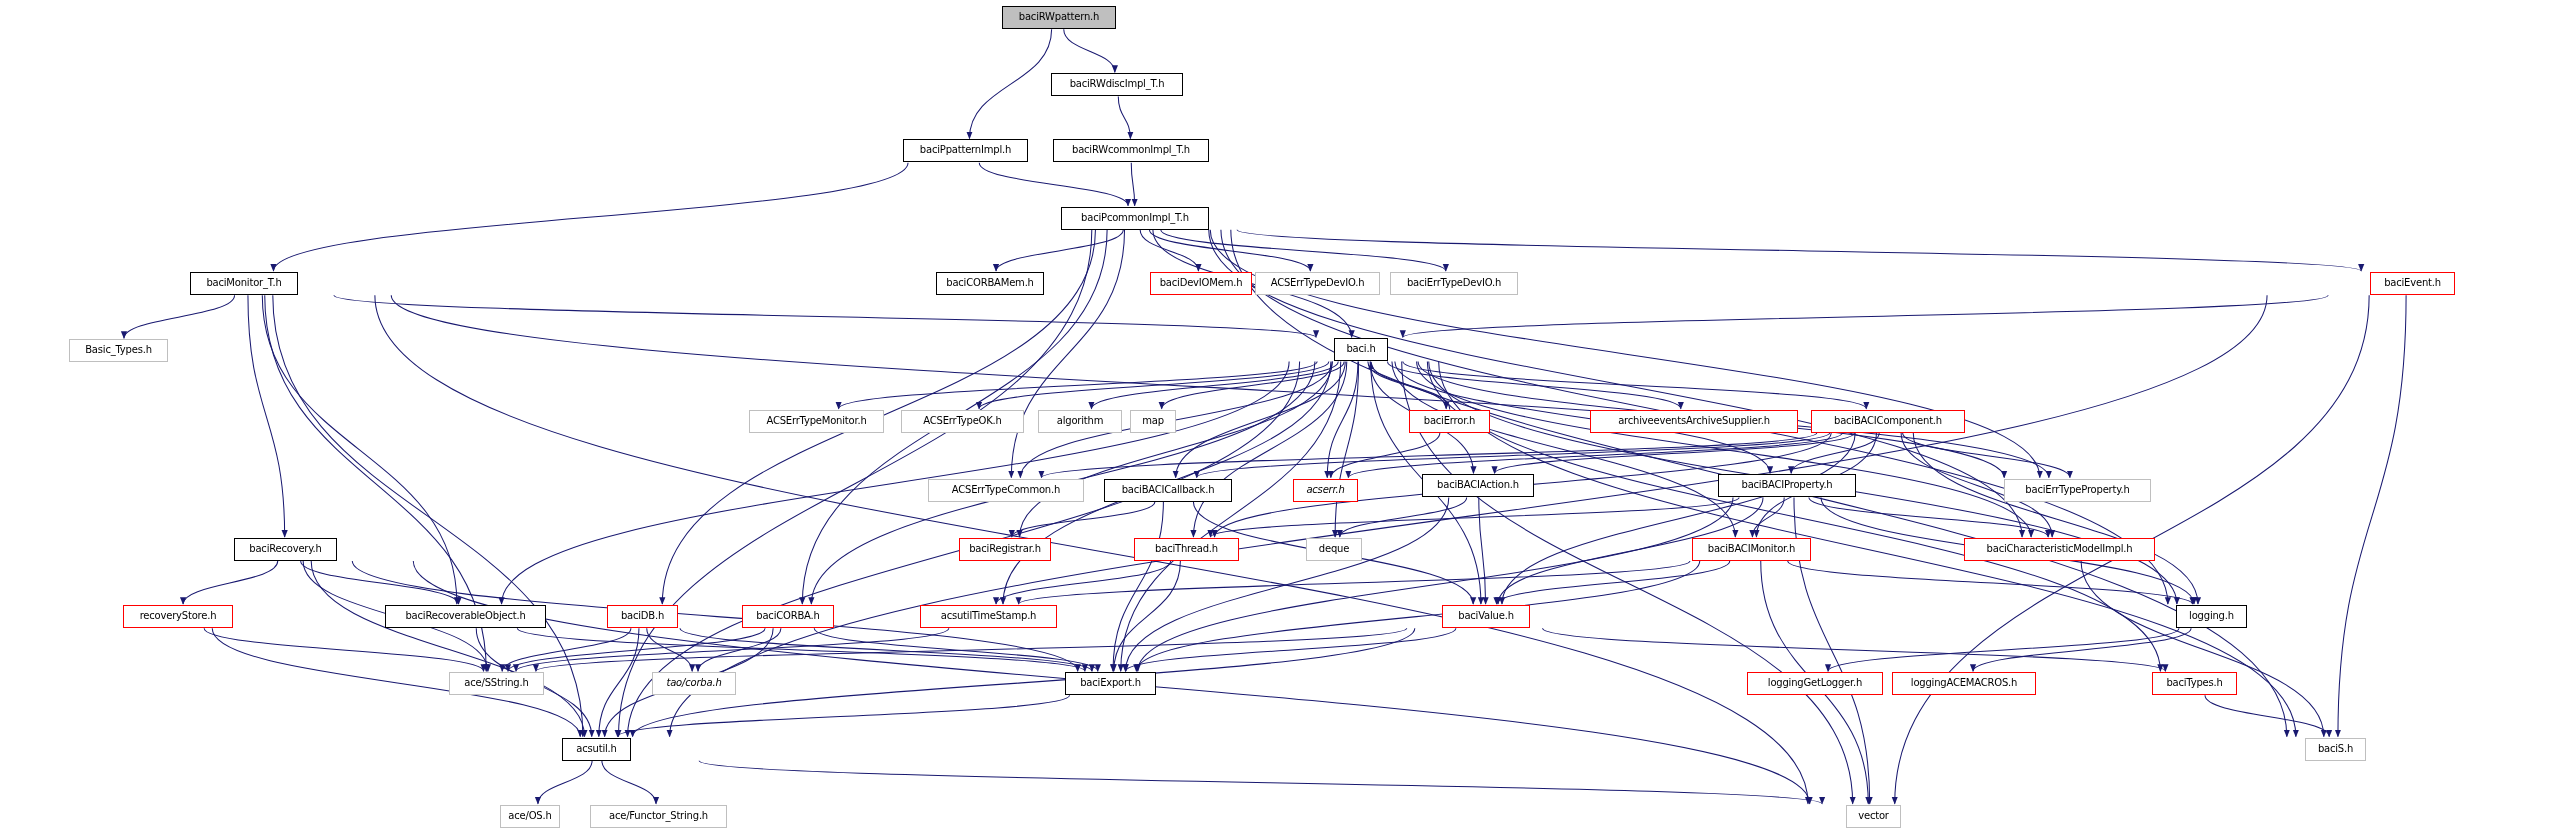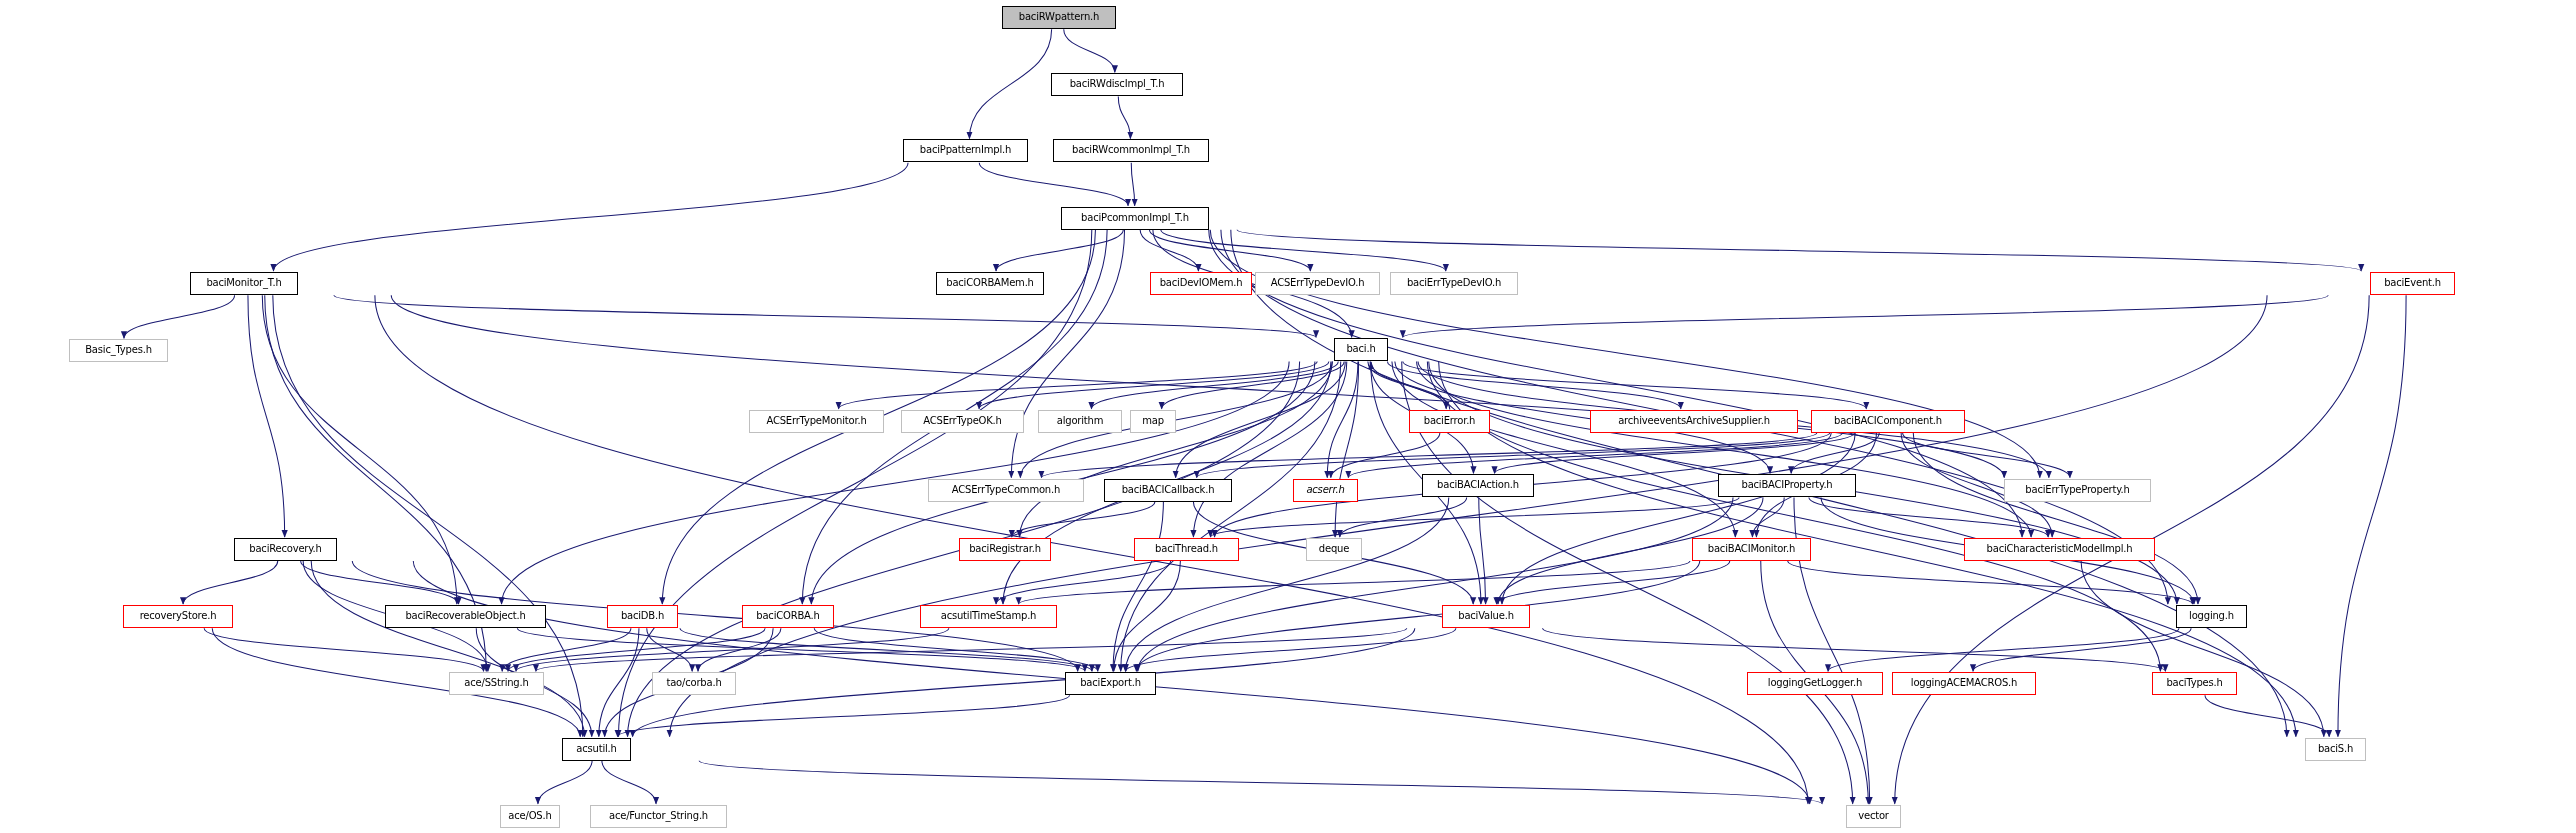--- a/index.html
+++ b/index.html
@@ -185,21 +185,21 @@
       <div class="node red" style="left: 1692px; top: 538px; width: 119px;"><span>baciBACIMonitor.h</span></div>
       <div class="node red" style="left: 1964px; top: 538px; width: 191px;"><span>baciCharacteristicModelImpl.h</span></div>
       <div class="node red" style="left: 123px; top: 605px; width: 110px;"><span>recoveryStore.h</span></div>
       <div class="node" style="left: 385px; top: 605px; width: 161px;"><span>baciRecoverableObject.h</span></div>
       <div class="node red" style="left: 607px; top: 605px; width: 71px;"><span>baciDB.h</span></div>
       <div class="node red" style="left: 742px; top: 605px; width: 92px;"><span>baciCORBA.h</span></div>
       <div class="node red" style="left: 920px; top: 605px; width: 137px;"><span>acsutilTimeStamp.h</span></div>
       <div class="node red" style="left: 1442px; top: 605px; width: 88px;"><span>baciValue.h</span></div>
       <div class="node" style="left: 2176px; top: 605px; width: 71px;"><span>logging.h</span></div>
       <div class="node gray" style="left: 449px; top: 672px; width: 95px;"><span>ace/SString.h</span></div>
-      <div class="node gray" style="left: 652px; top: 672px; width: 84px;"><span>tao/corba.h</span></div>
+      <div class="node gray" style="left: 652px; top: 672px; width: 84px; font-style: italic;"><span>tao/corba.h</span></div>
       <div class="node" style="left: 1065px; top: 672px; width: 91px;"><span>baciExport.h</span></div>
       <div class="node red" style="left: 1747px; top: 672px; width: 136px;"><span>loggingGetLogger.h</span></div>
       <div class="node red" style="left: 1892px; top: 672px; width: 144px;"><span>loggingACEMACROS.h</span></div>
       <div class="node red" style="left: 2152px; top: 672px; width: 85px;"><span>baciTypes.h</span></div>
       <div class="node" style="left: 562px; top: 738px; width: 69px;"><span>acsutil.h</span></div>
       <div class="node gray" style="left: 2305px; top: 738px; width: 61px;"><span>baciS.h</span></div>
       <div class="node gray" style="left: 500px; top: 805px; width: 60px;"><span>ace/OS.h</span></div>
       <div class="node gray" style="left: 590px; top: 805px; width: 137px;"><span>ace/Functor_String.h</span></div>
       <div class="node gray" style="left: 1846px; top: 805px; width: 55px;"><span>vector</span></div>
     </div>

